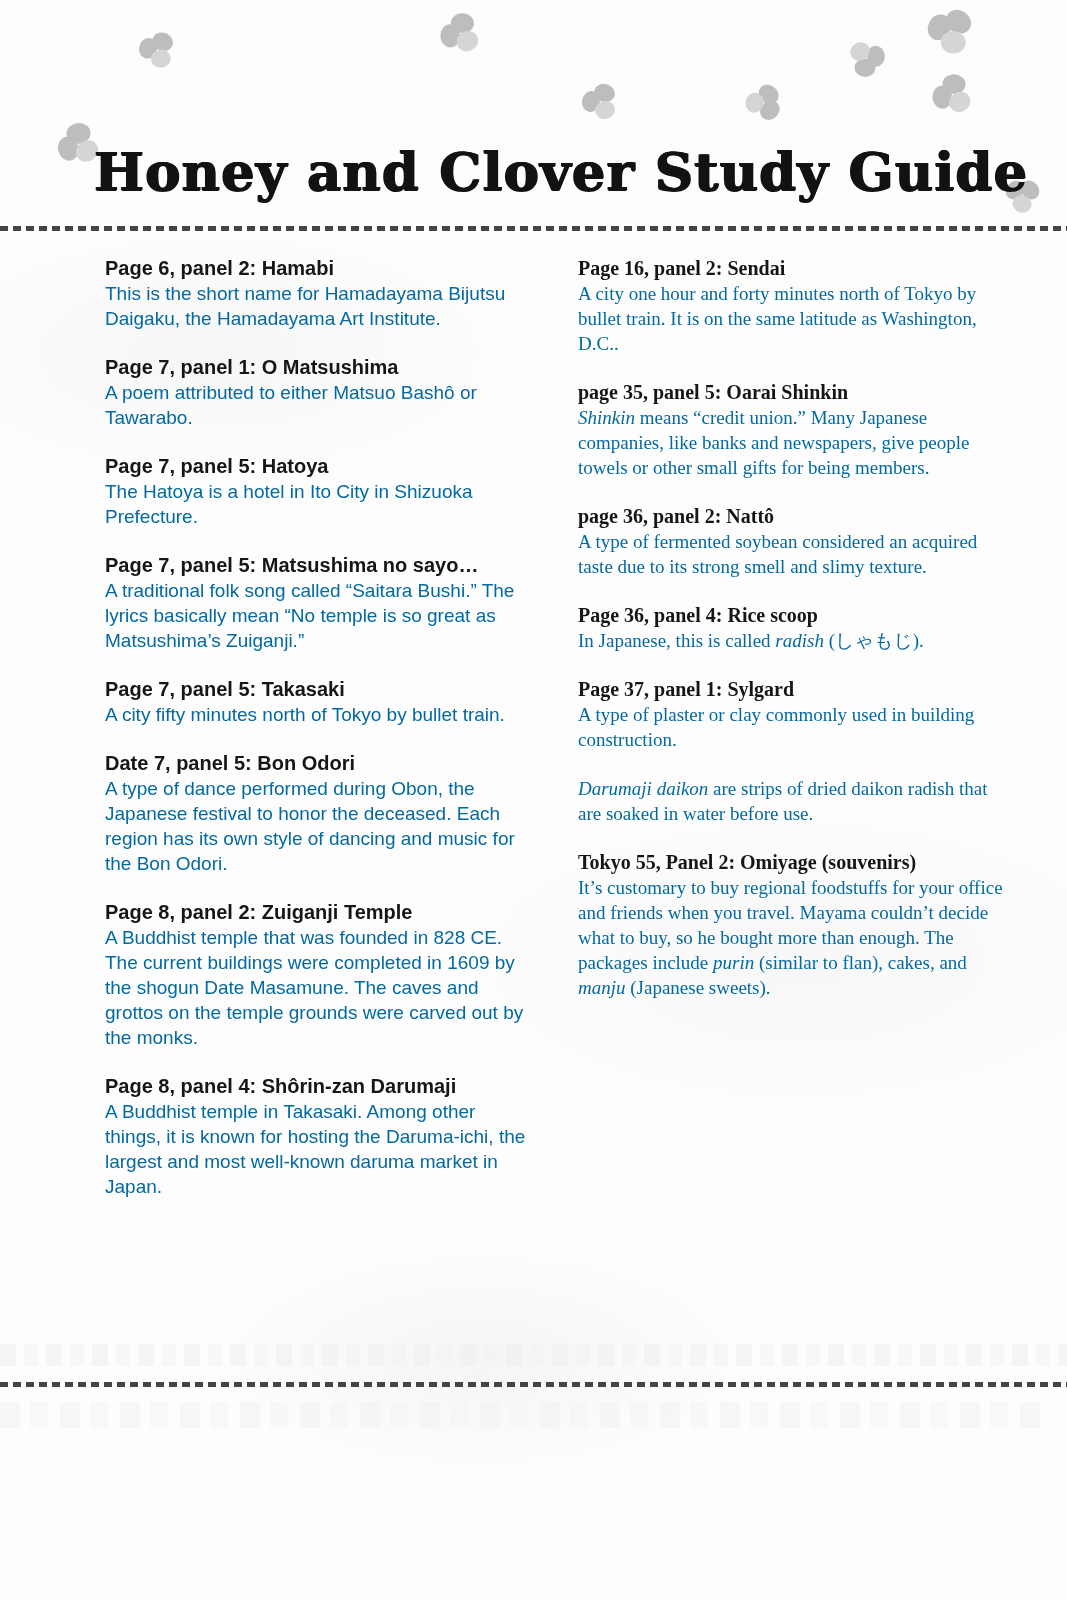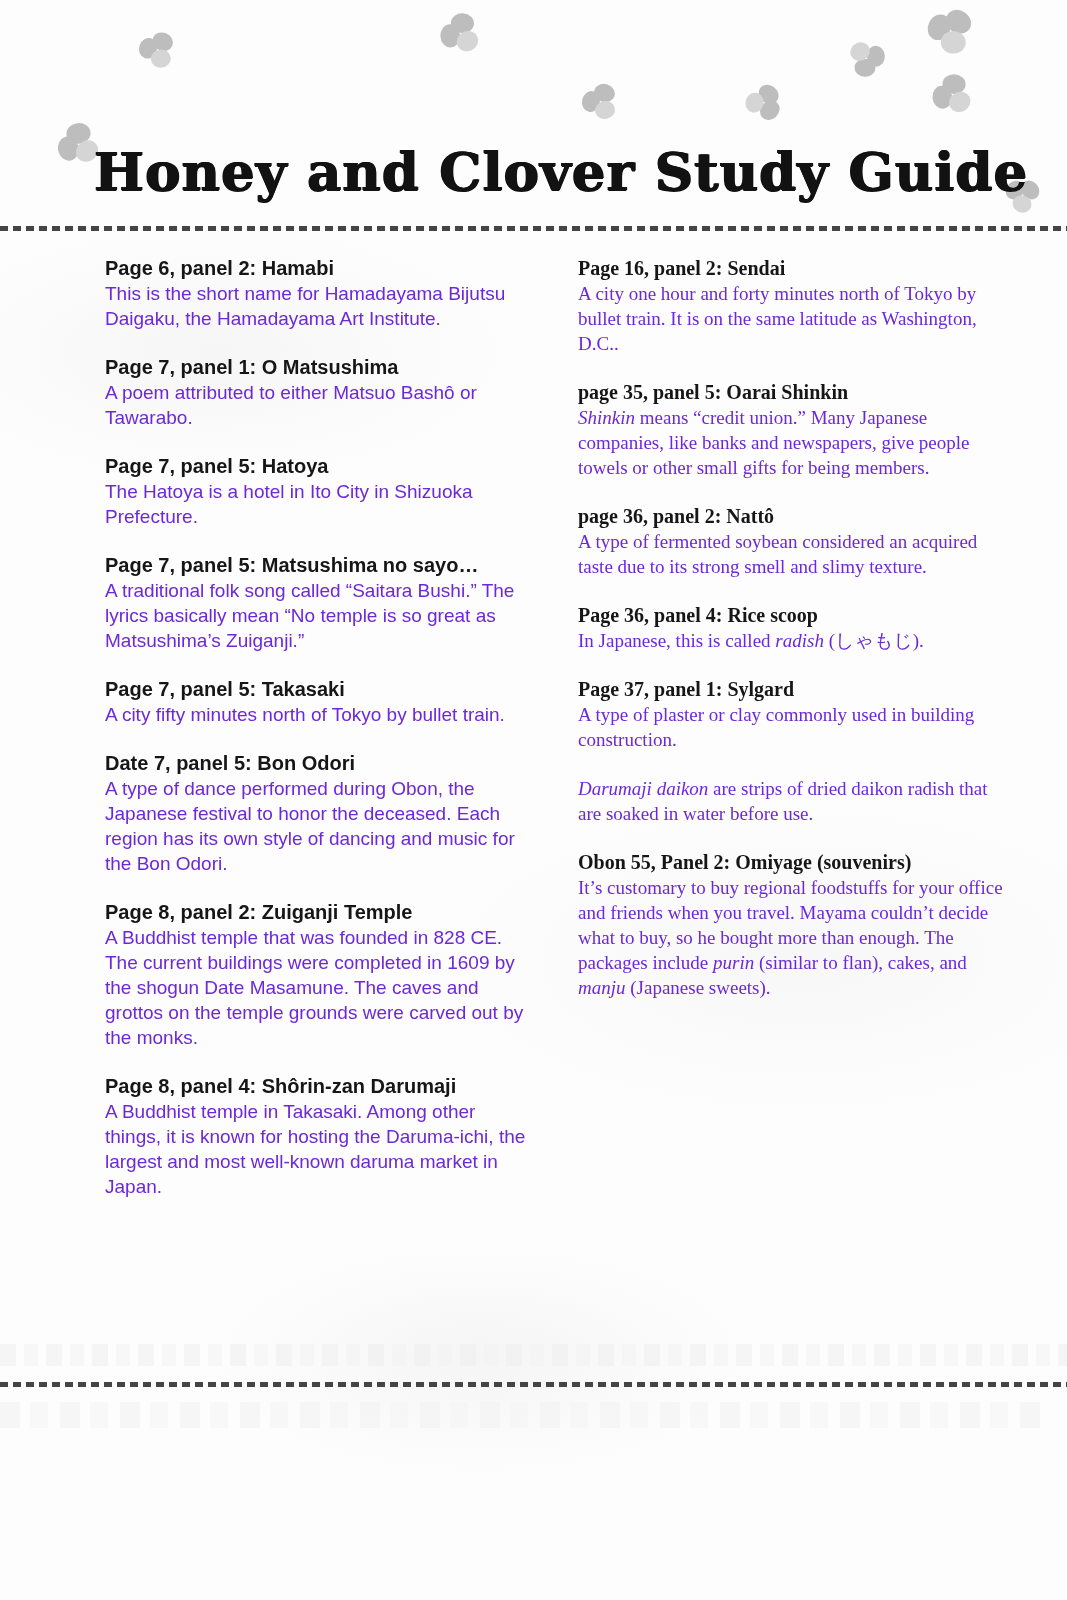--- a/index.html
+++ b/index.html
@@ -81,21 +81,21 @@
     margin: 0;
     font-size: 20px;
     font-weight: 700;
     line-height: 25px;
     color: #161616;
   }
   .entry p {
     margin: 0;
     font-size: 19px;
     line-height: 25px;
-    color: #6d28d9;
+    color: #0369a1;
   }
   .entry p em { font-style: italic; }
 </style>
 </head>
 <body>
 
 <div class="page-bg"></div>
 
 <svg class="clover" style="left:137px; top:30px; width:40px; height:40px; transform:rotate(8deg);" viewBox="0 0 40 40">
   <ellipse cx="24.5" cy="11" rx="10.5" ry="9" fill="#bdbdbd" transform="rotate(18 24.5 11)"></ellipse>
@@ -200,21 +200,21 @@
         <p><span>In Japanese, this is called </span><em>radish</em><span> (しゃもじ).</span></p>
       </section>
       <section class="entry">
         <h3>Page 37, panel 1: Sylgard</h3>
         <p><span>A type of plaster or clay commonly used in building construction.</span></p>
       </section>
       <section class="entry">
         <p><em>Darumaji daikon</em><span> are strips of dried daikon radish that are soaked in water before use.</span></p>
       </section>
       <section class="entry">
-        <h3>Obon 55, Panel 2: Omiyage (souvenirs)</h3>
+        <h3>Tokyo 55, Panel 2: Omiyage (souvenirs)</h3>
         <p><span>It’s customary to buy regional foodstuffs for your office and friends when you travel. Mayama couldn’t decide what to buy, so he bought more than enough. The packages include </span><em>purin</em><span> (similar to flan), cakes, and </span><em>manju</em><span> (Japanese sweets).</span></p>
       </section>
     </div>
 </div>
 
 <div class="ghost-band a"></div>
 <div class="divider bottom"></div>
 <div class="ghost-band b"></div>
 
 </body></html>

